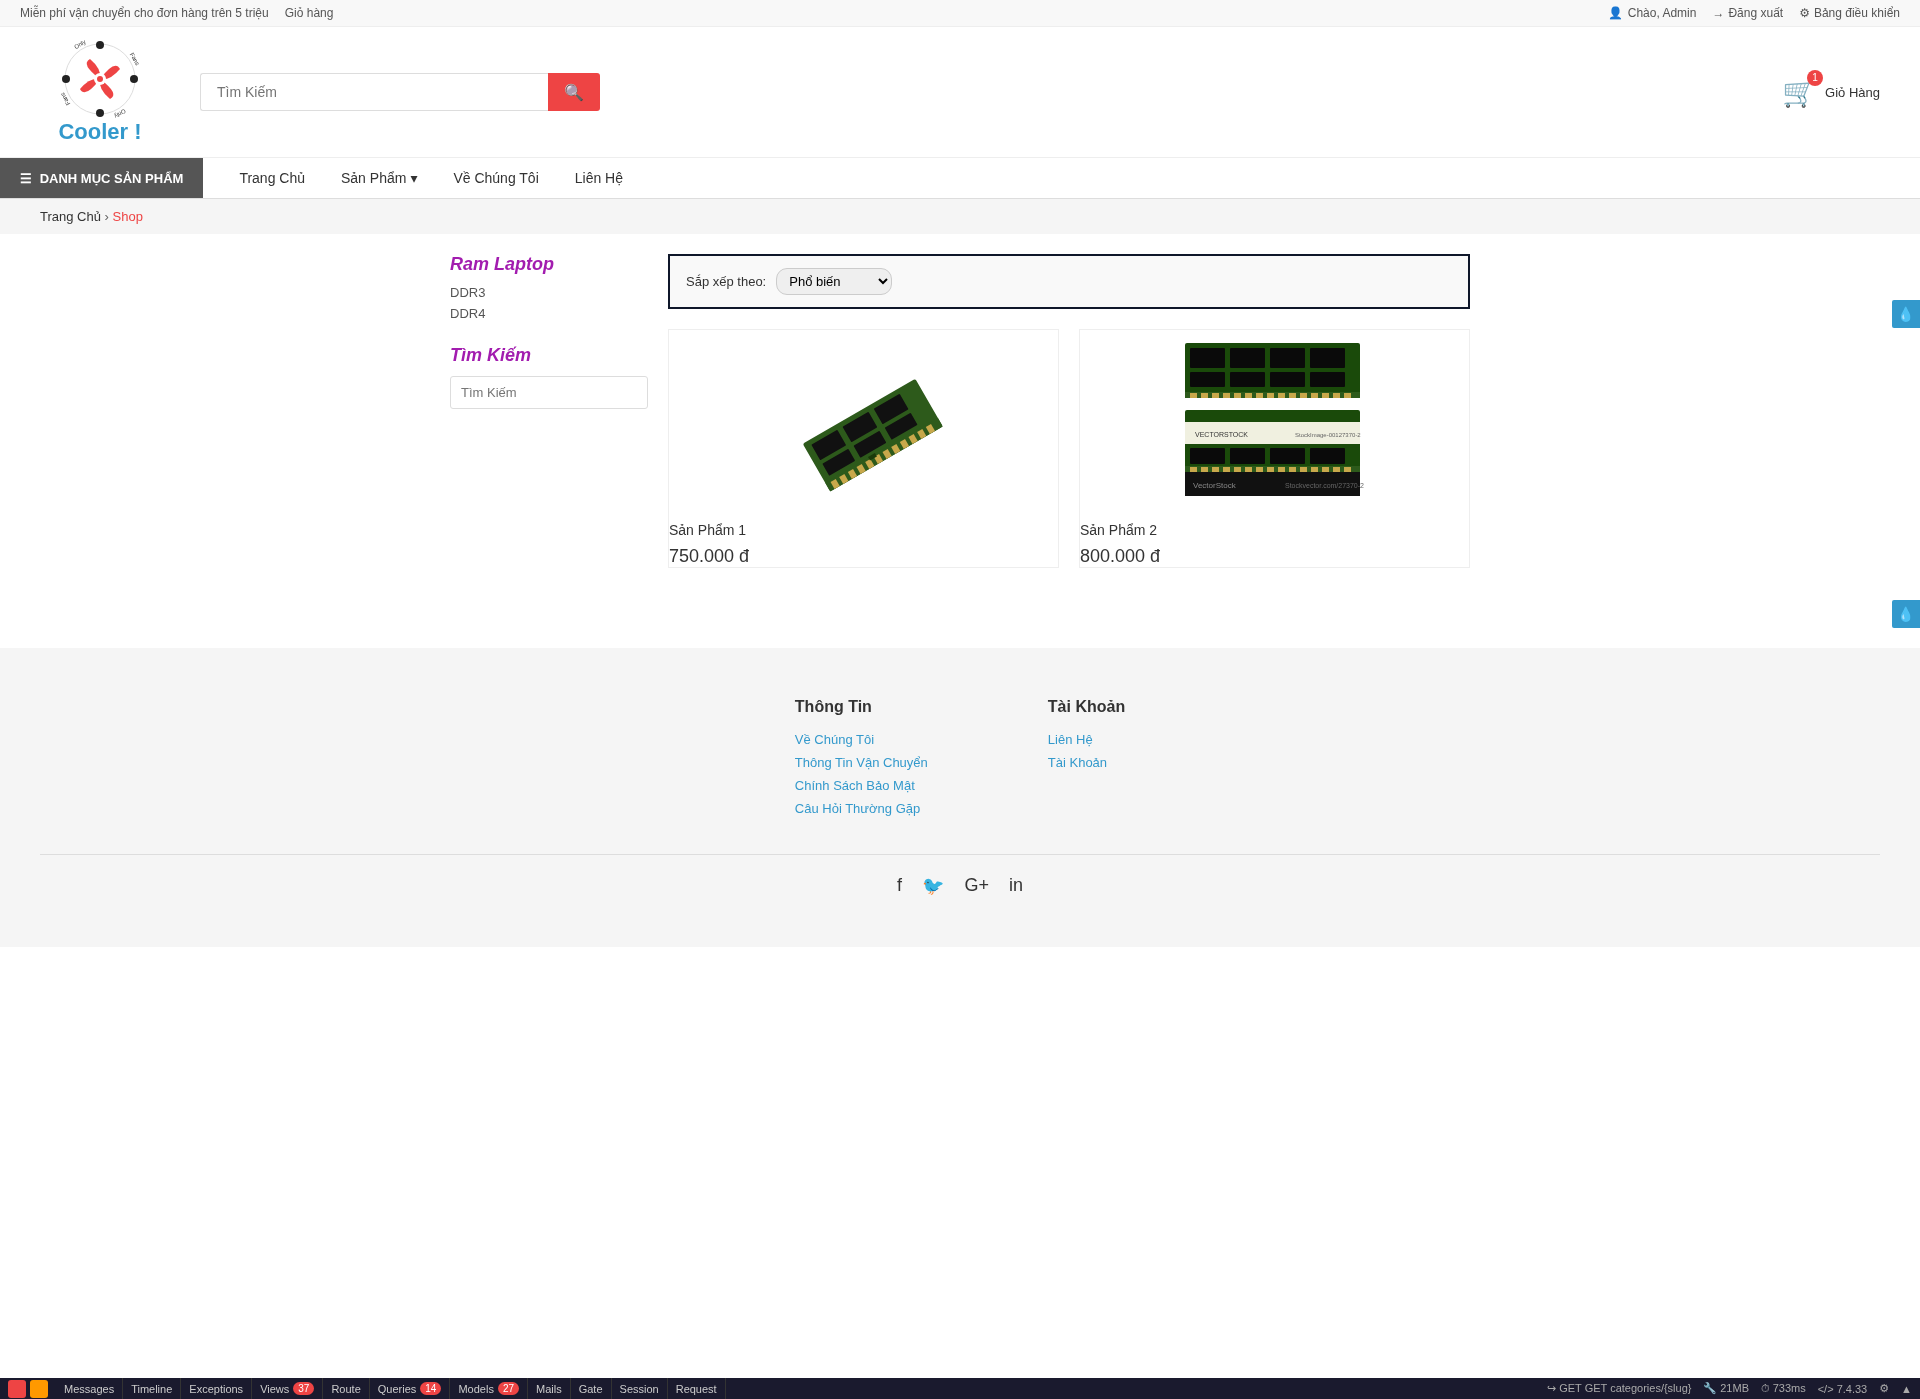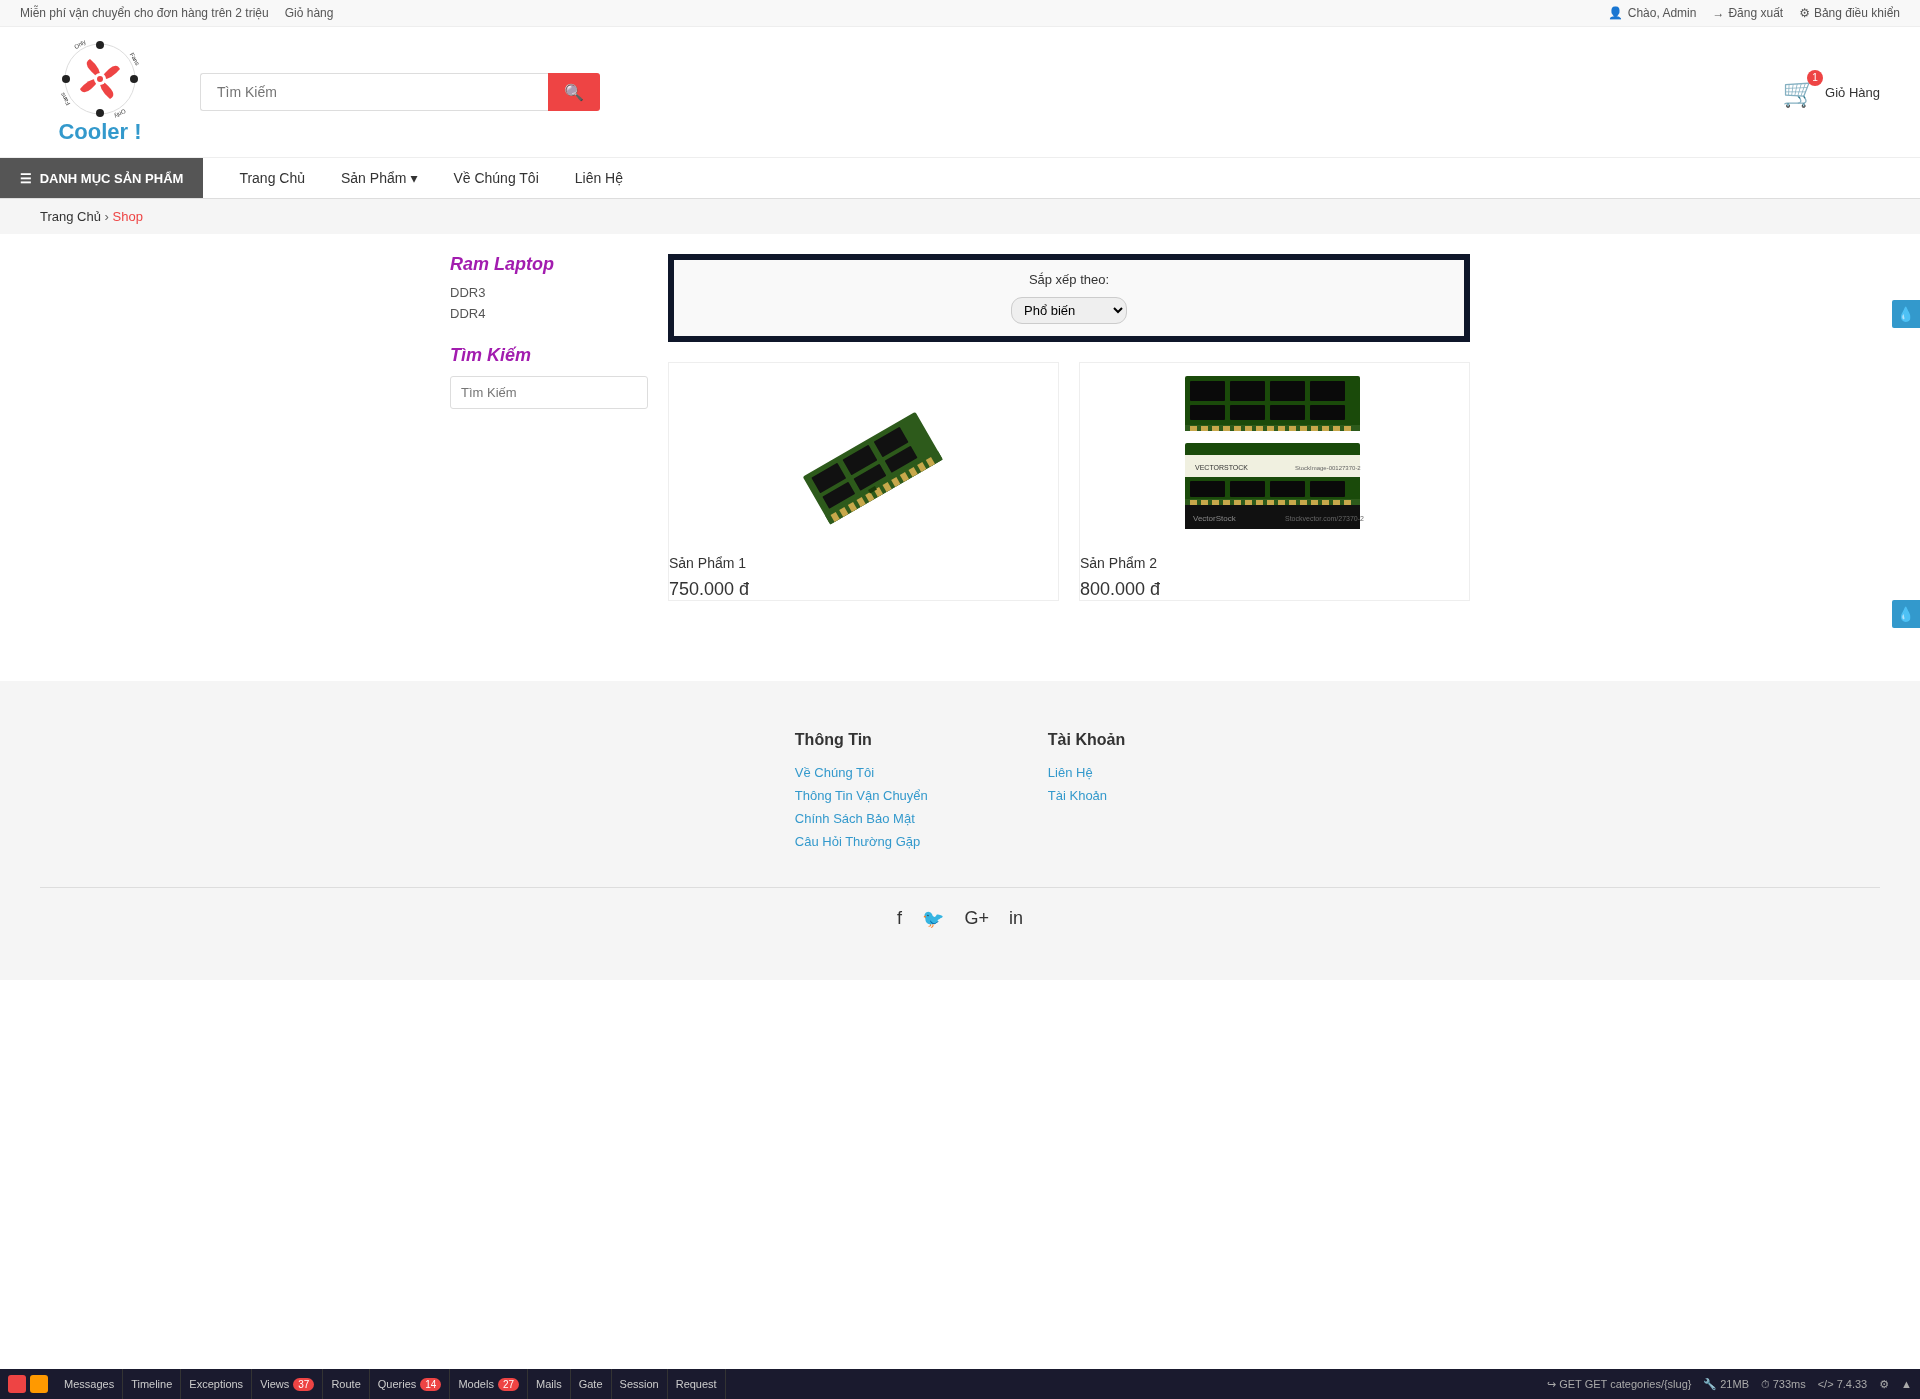--- a/index.html
+++ b/index.html
@@ -136,24 +136,23 @@
     }
 
     
     .products-area { flex: 1; }
     .sort-bar {
       display: flex;
       align-items: center;
       gap: 10px;
       padding: 12px 16px;
       background: #f9f9f9;
-      border: 6px solid #0f172a;
+      border: 2px solid #0f172a;
       margin-bottom: 20px;
       font-size: 13px;
-      flex-direction: column;
     }
     .sort-bar select {
       padding: 4px 8px;
       border: 1px solid #ccc;
       border-radius: 11px;
       font-size: 13px;
       cursor: pointer;
     }
 
     .products-grid {
@@ -214,21 +213,21 @@
       position: fixed;
       bottom: 0;
       left: 0;
       right: 0;
       background: #1a1a2e;
       color: #ccc;
       font-size: 11px;
       display: flex;
       align-items: center;
       padding: 0 8px;
-      height: 30px;
+      height: 21px;
       gap: 0;
       z-index: 9999;
     }
     .debug-bar .debug-icons { display: flex; gap: 4px; margin-right: 8px; }
     .debug-icon { width: 18px; height: 18px; border-radius: 3px; cursor: pointer; }
     .debug-icon.red { background: #e44; }
     .debug-icon.orange { background: #f90; }
     .debug-item {
       padding: 0 8px;
       height: 100%;
@@ -276,21 +275,21 @@
       cursor: pointer;
       border-radius: 2px 0 0 2px;
       font-size: 14px;
     }
   </style>
 </head>
 <body>
 
 <div class="top-bar">
   <div class="top-bar-left">
-    <span>Miễn phí vận chuyển cho đơn hàng trên 2 triệu</span>
+    <span>Miễn phí vận chuyển cho đơn hàng trên 5 triệu</span>
     <a>Giỏ hàng</a>
   </div>
   <div class="top-bar-right">
     <a>
       <span>👤</span>
       <span>Chào, Admin</span>
     </a>
     <a>
       <span>→</span>
       <span>Đăng xuất</span>

